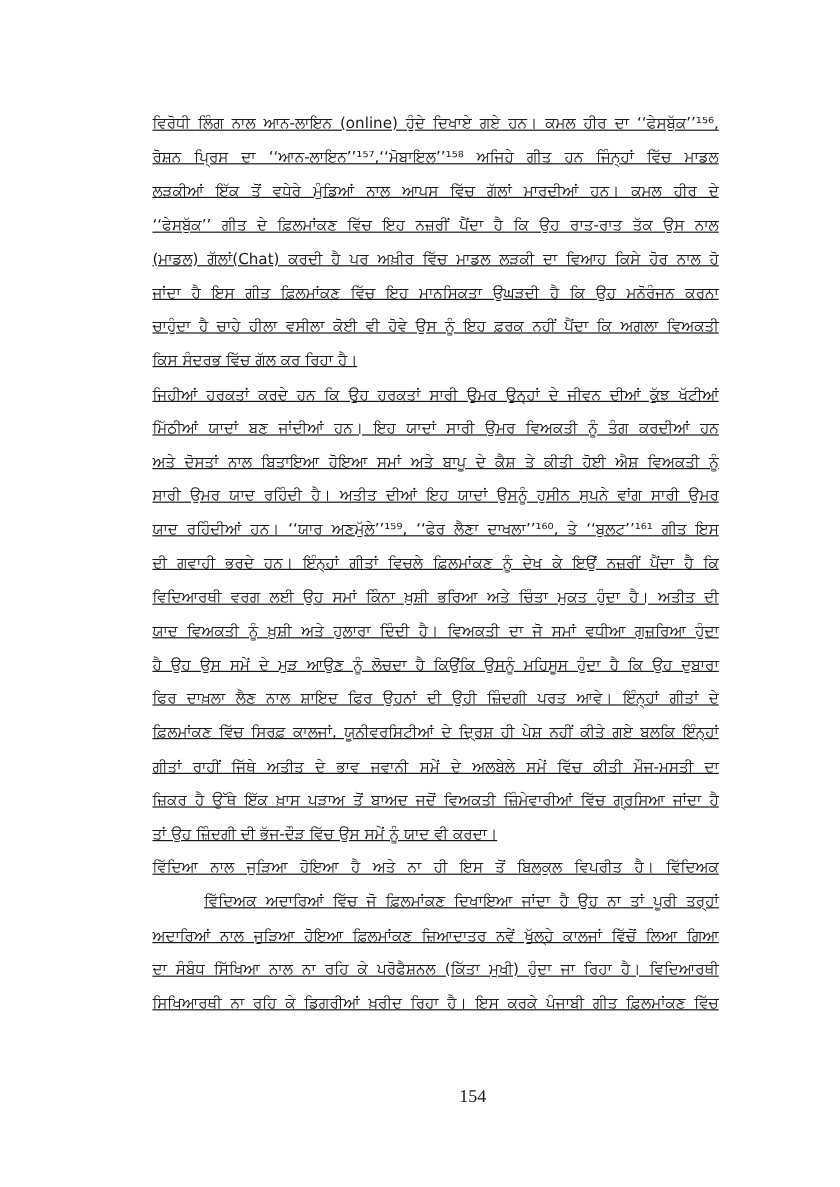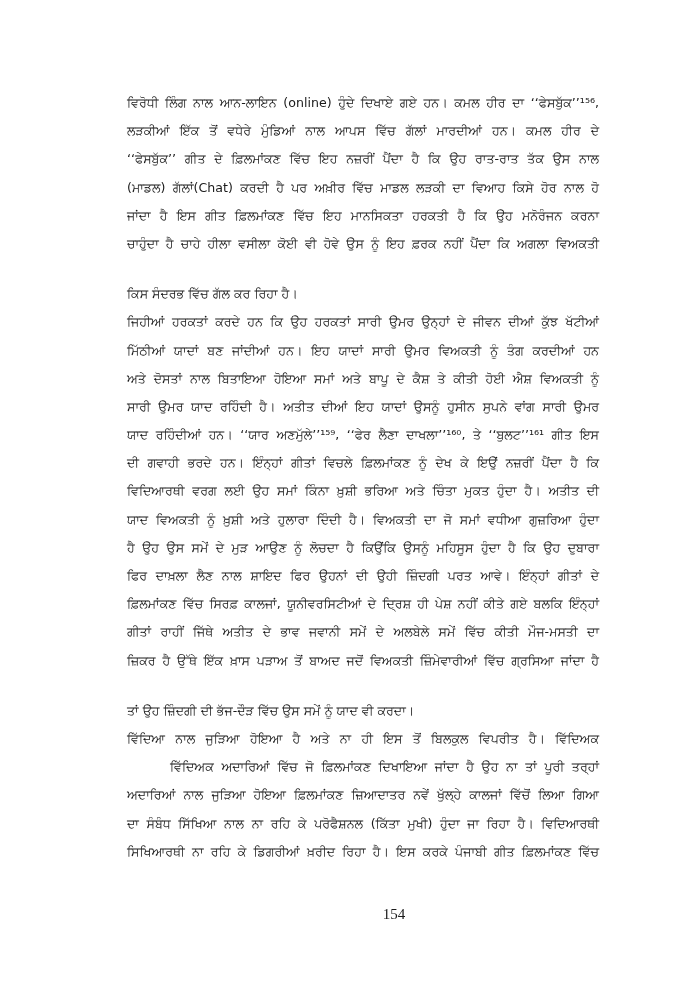--- a/index.html
+++ b/index.html
@@ -13,33 +13,33 @@
     position: relative;
     overflow: hidden;
     font-family: "DejaVu Sans", sans-serif;
     color: #1a1a1a;
   }
   .page {
     position: absolute;
     left: 127px;
     top: 89px;
     width: 472px;
+    text-decoration: underline;
   }
   .line {
     height: 28.2px;
     line-height: 28.2px;
     font-size: 12.6px;
     white-space: nowrap;
     text-align: justify;
     text-align-last: justify;
     overflow: visible;
   }
   .line.last {
     text-align-last: left;
-    margin-top: 22px;
   }
   .line.indent {
     padding-left: 43px;
   }
   .page-number {
     position: absolute;
     left: 0;
     width: 700px;
     top: 906px;
     text-align: center;
@@ -48,24 +48,25 @@
     color: #1a1a1a;
     padding-left: 44px;
   }
 </style>
 </head>
 <body>
 
 <div class="page">
   <div>
     <div class="line">ਵਿਰੋਧੀ ਲਿੰਗ ਨਾਲ ਆਨ-ਲਾਇਨ (online) ਹੁੰਦੇ ਦਿਖਾਏ ਗਏ ਹਨ। ਕਮਲ ਹੀਰ ਦਾ ‘‘ਫੇਸਬੁੱਕ’’¹⁵⁶,</div>
+    <div class="line">ਰੋਸ਼ਨ ਪ੍ਰਿਸ ਦਾ ‘‘ਆਨ-ਲਾਇਨ’’¹⁵⁷,‘‘ਮੋਬਾਇਲ’’¹⁵⁸ ਅਜਿਹੇ ਗੀਤ ਹਨ ਜਿੰਨ੍ਹਾਂ ਵਿੱਚ ਮਾਡਲ</div>
     <div class="line">ਲੜਕੀਆਂ ਇੱਕ ਤੋਂ ਵਧੇਰੇ ਮੁੰਡਿਆਂ ਨਾਲ ਆਪਸ ਵਿੱਚ ਗੱਲਾਂ ਮਾਰਦੀਆਂ ਹਨ। ਕਮਲ ਹੀਰ ਦੇ</div>
     <div class="line">‘‘ਫੇਸਬੁੱਕ’’ ਗੀਤ ਦੇ ਫ਼ਿਲਮਾਂਕਣ ਵਿੱਚ ਇਹ ਨਜ਼ਰੀਂ ਪੈਂਦਾ ਹੈ ਕਿ ਉਹ ਰਾਤ-ਰਾਤ ਤੱਕ ਉਸ ਨਾਲ</div>
     <div class="line">(ਮਾਡਲ) ਗੱਲਾਂ(Chat) ਕਰਦੀ ਹੈ ਪਰ ਅਖ਼ੀਰ ਵਿੱਚ ਮਾਡਲ ਲੜਕੀ ਦਾ ਵਿਆਹ ਕਿਸੇ ਹੋਰ ਨਾਲ ਹੋ</div>
-    <div class="line">ਜਾਂਦਾ ਹੈ ਇਸ ਗੀਤ ਫ਼ਿਲਮਾਂਕਣ ਵਿੱਚ ਇਹ ਮਾਨਸਿਕਤਾ ਹਰਕਤੀ ਹੈ ਕਿ ਉਹ ਮਨੋਰੰਜਨ ਕਰਨਾ</div>
+    <div class="line">ਜਾਂਦਾ ਹੈ ਇਸ ਗੀਤ ਫ਼ਿਲਮਾਂਕਣ ਵਿੱਚ ਇਹ ਮਾਨਸਿਕਤਾ ਉਘੜਦੀ ਹੈ ਕਿ ਉਹ ਮਨੋਰੰਜਨ ਕਰਨਾ</div>
     <div class="line">ਚਾਹੁੰਦਾ ਹੈ ਚਾਹੇ ਹੀਲਾ ਵਸੀਲਾ ਕੋਈ ਵੀ ਹੋਵੇ ਉਸ ਨੂੰ ਇਹ ਫ਼ਰਕ ਨਹੀਂ ਪੈਂਦਾ ਕਿ ਅਗਲਾ ਵਿਅਕਤੀ</div>
     <div class="line last">ਕਿਸ ਸੰਦਰਭ ਵਿੱਚ ਗੱਲ ਕਰ ਰਿਹਾ ਹੈ।</div>
   </div>
   <div>
     <div class="line">ਜਿਹੀਆਂ ਹਰਕਤਾਂ ਕਰਦੇ ਹਨ ਕਿ ਉਹ ਹਰਕਤਾਂ ਸਾਰੀ ਉਮਰ ਉਨ੍ਹਾਂ ਦੇ ਜੀਵਨ ਦੀਆਂ ਕੁੱਝ ਖੱਟੀਆਂ</div>
     <div class="line">ਮਿੱਠੀਆਂ ਯਾਦਾਂ ਬਣ ਜਾਂਦੀਆਂ ਹਨ। ਇਹ ਯਾਦਾਂ ਸਾਰੀ ਉਮਰ ਵਿਅਕਤੀ ਨੂੰ ਤੰਗ ਕਰਦੀਆਂ ਹਨ</div>
     <div class="line">ਅਤੇ ਦੋਸਤਾਂ ਨਾਲ ਬਿਤਾਇਆ ਹੋਇਆ ਸਮਾਂ ਅਤੇ ਬਾਪੂ ਦੇ ਕੈਸ਼ ਤੇ ਕੀਤੀ ਹੋਈ ਐਸ਼ ਵਿਅਕਤੀ ਨੂੰ</div>
     <div class="line">ਸਾਰੀ ਉਮਰ ਯਾਦ ਰਹਿੰਦੀ ਹੈ। ਅਤੀਤ ਦੀਆਂ ਇਹ ਯਾਦਾਂ ਉਸਨੂੰ ਹੁਸੀਨ ਸੁਪਨੇ ਵਾਂਗ ਸਾਰੀ ਉਮਰ</div>
     <div class="line">ਯਾਦ ਰਹਿੰਦੀਆਂ ਹਨ। ‘‘ਯਾਰ ਅਣਮੁੱਲੇ’’¹⁵⁹, ‘‘ਫੇਰ ਲੈਣਾ ਦਾਖਲਾ’’¹⁶⁰, ਤੇ ‘‘ਬੁਲਟ’’¹⁶¹ ਗੀਤ ਇਸ</div>
     <div class="line">ਦੀ ਗਵਾਹੀ ਭਰਦੇ ਹਨ। ਇੰਨ੍ਹਾਂ ਗੀਤਾਂ ਵਿਚਲੇ ਫ਼ਿਲਮਾਂਕਣ ਨੂੰ ਦੇਖ ਕੇ ਇਉਂ ਨਜ਼ਰੀਂ ਪੈਂਦਾ ਹੈ ਕਿ</div>

